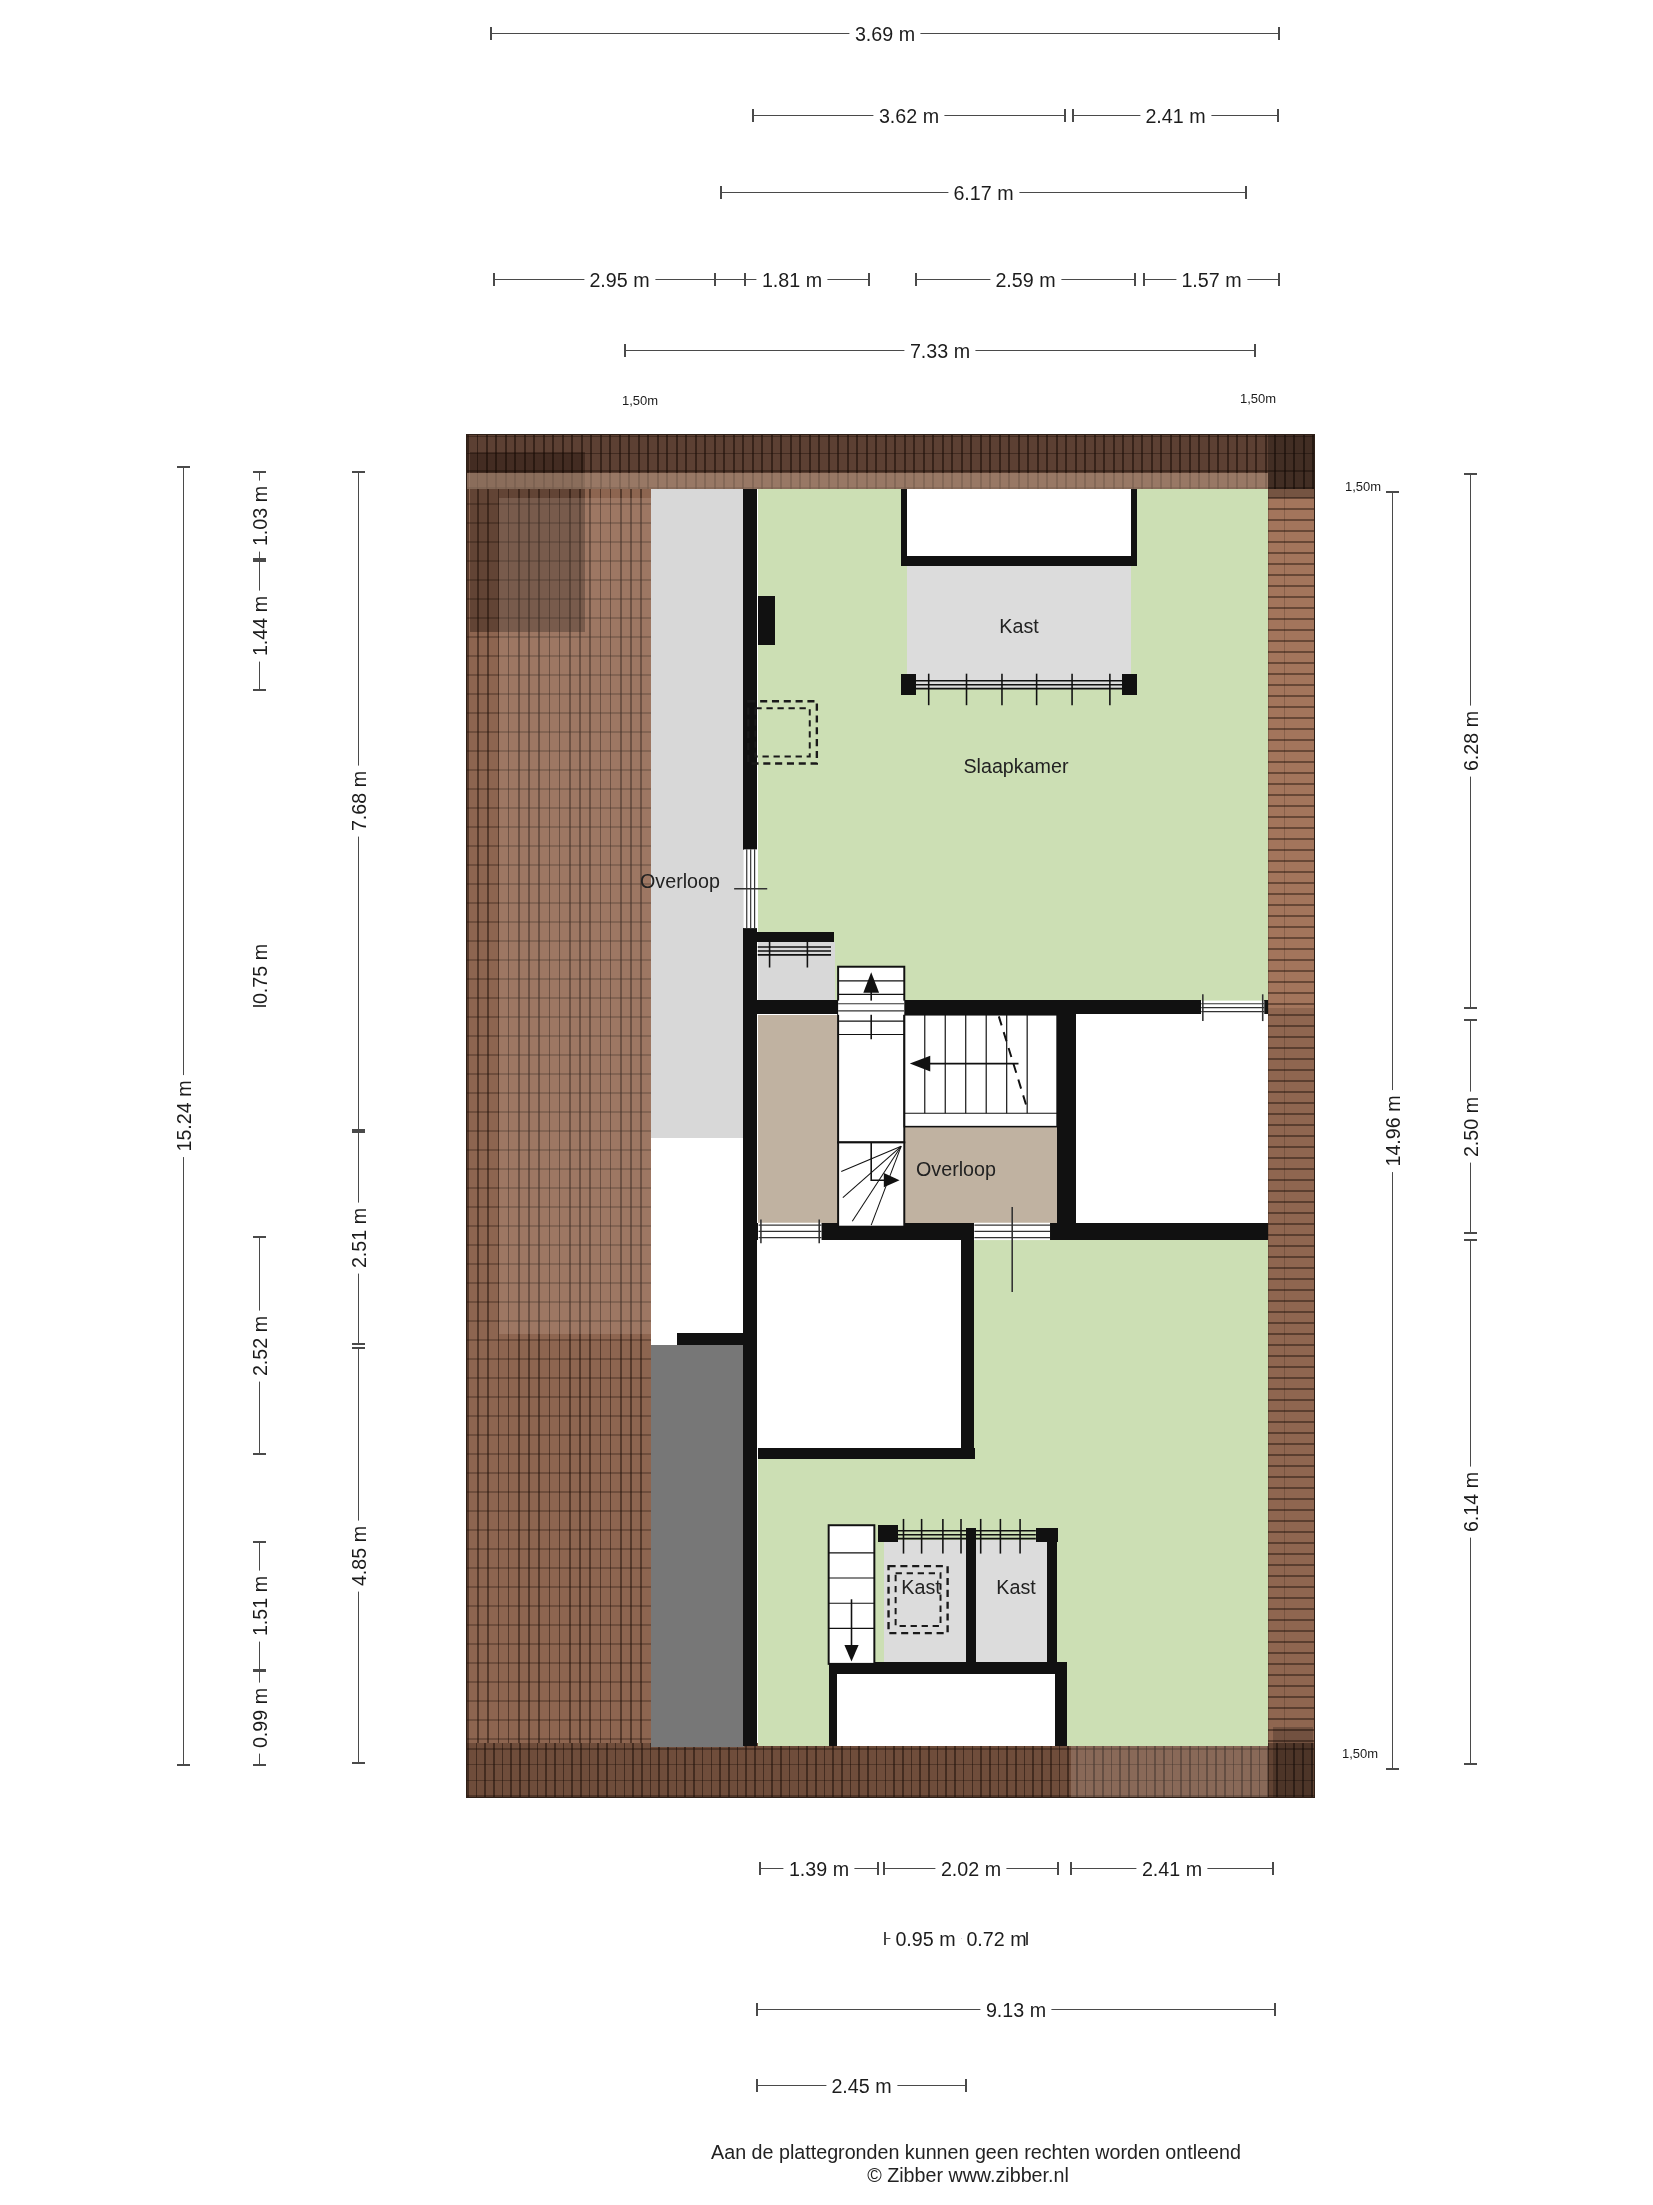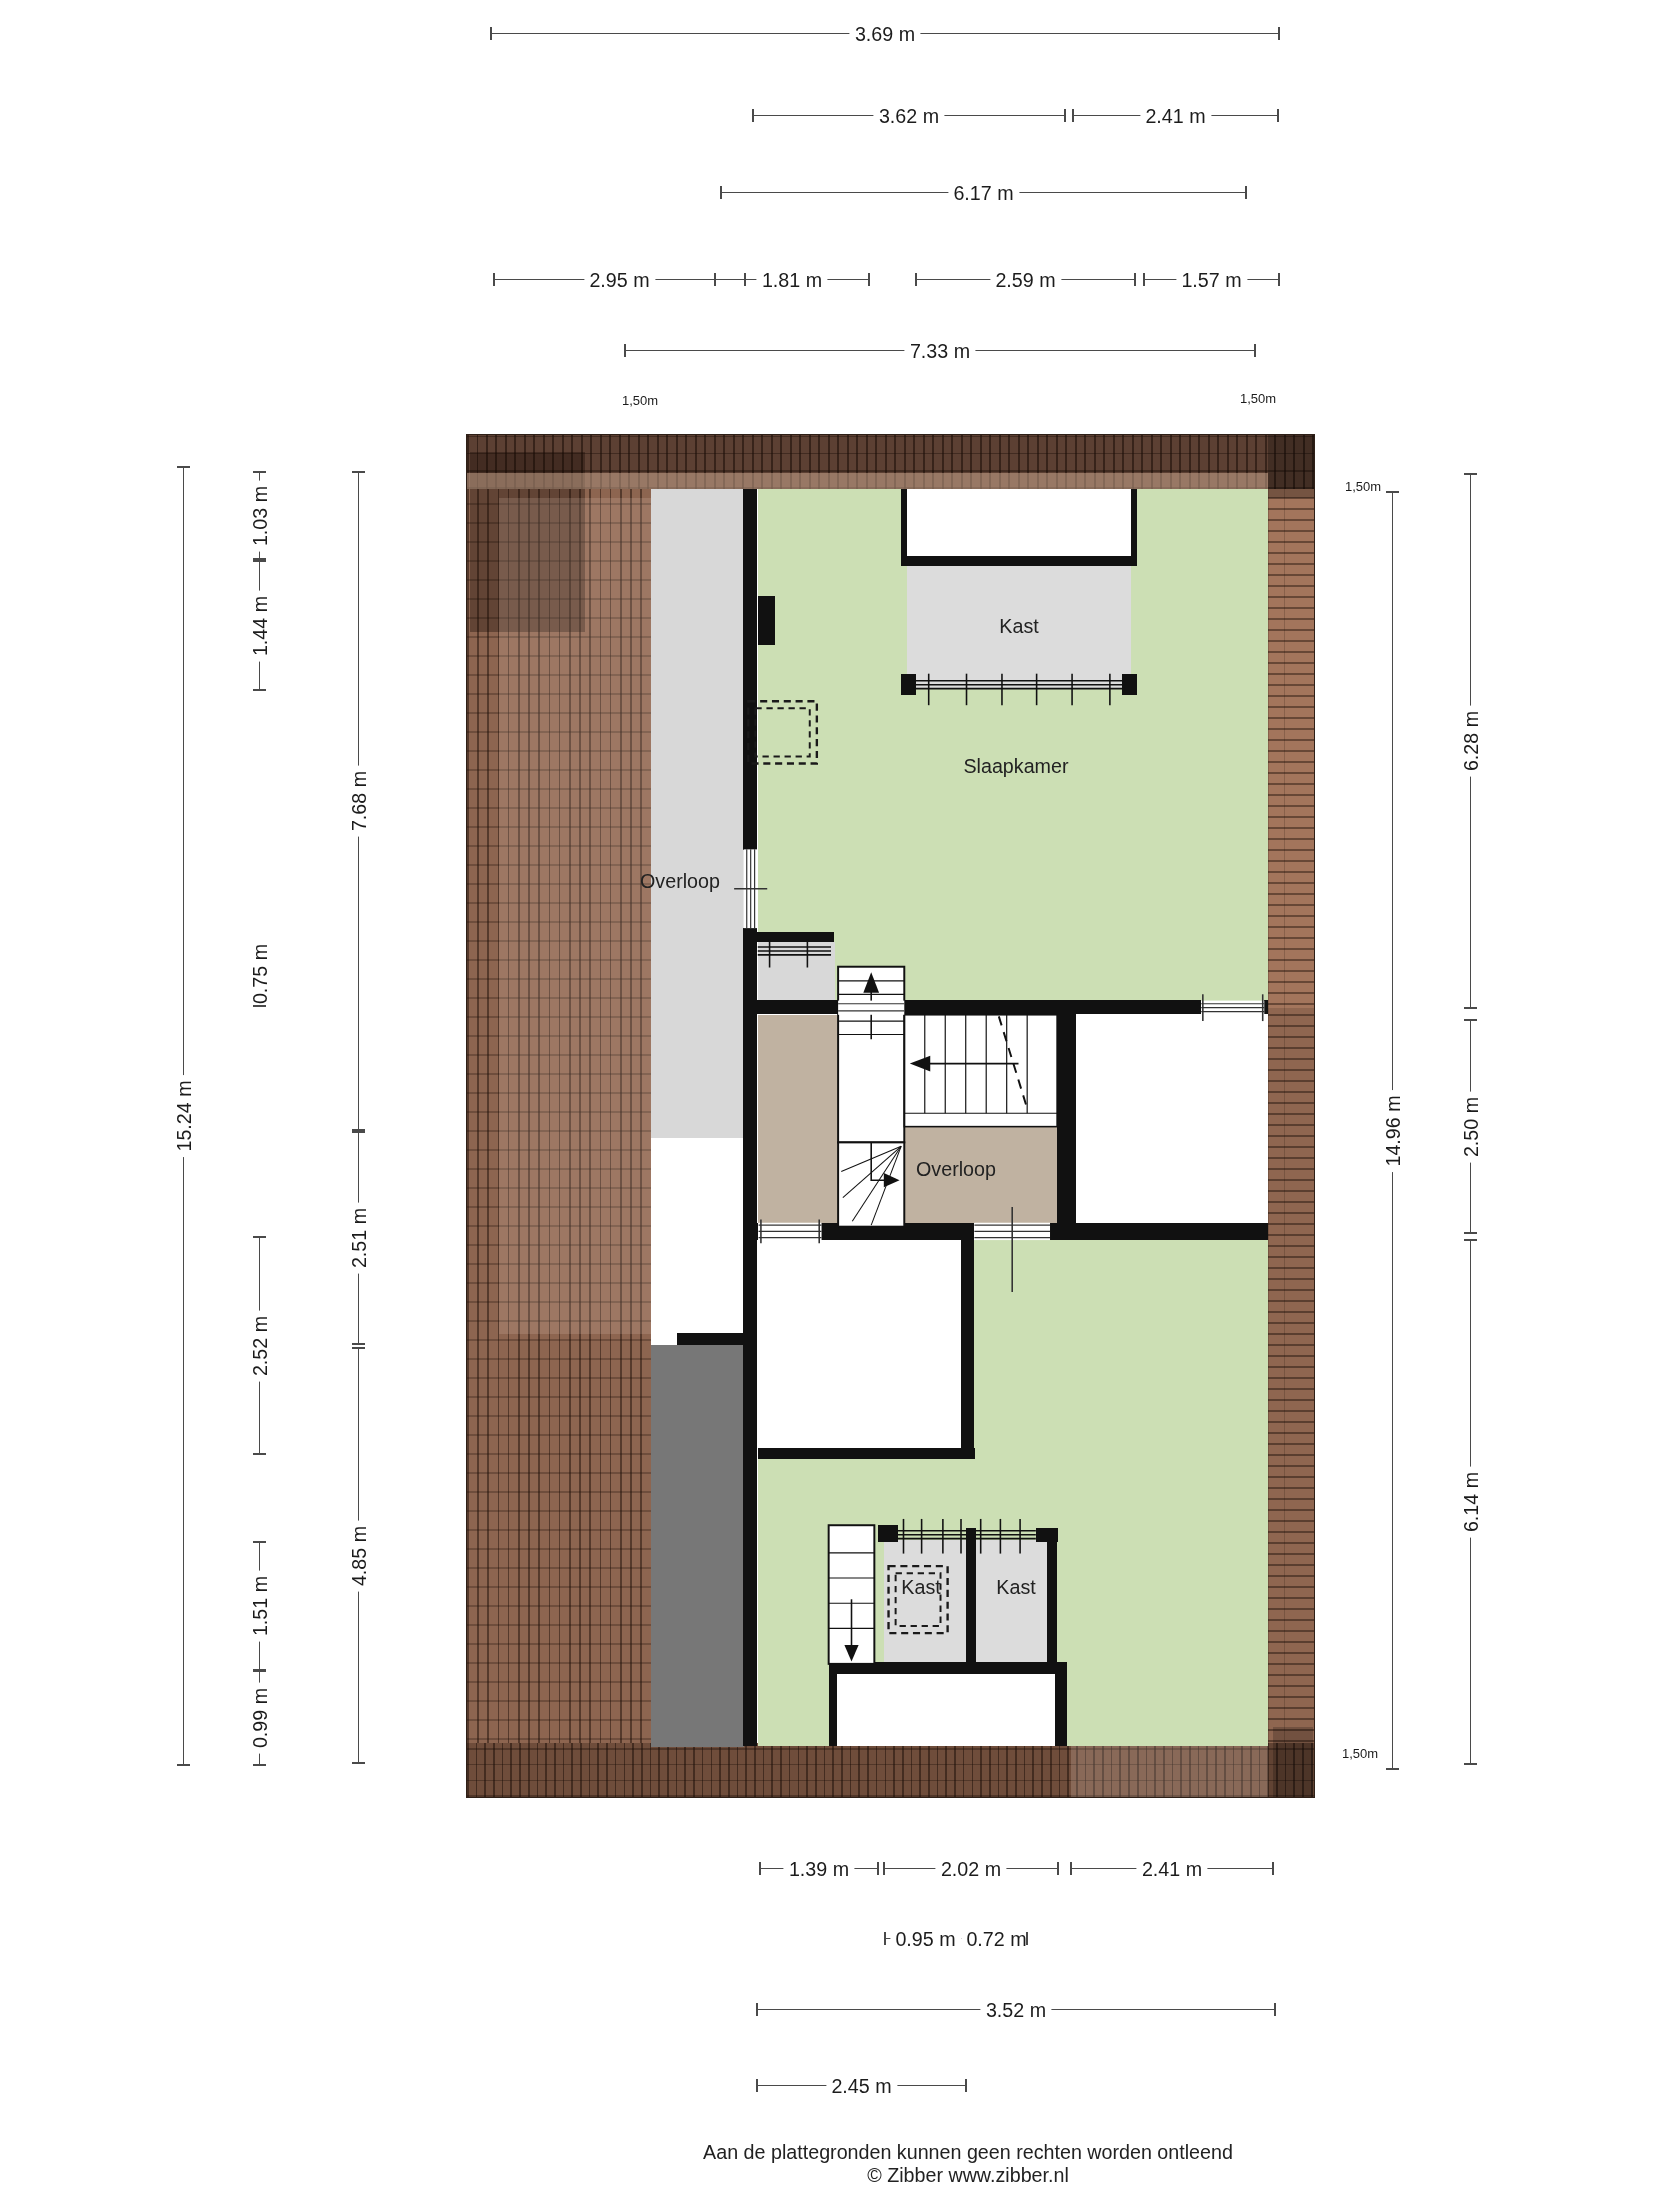--- a/index.html
+++ b/index.html
@@ -283,21 +283,21 @@
       <div class="dim-h" style="left: 1071px; top: 1868px; width: 202px;">
         <span class="dim-label">2.41 m</span>
       </div>
       <div class="dim-h" style="left: 885px; top: 1938px; width: 81px;">
         <span class="dim-label">0.95 m</span>
       </div>
       <div class="dim-h" style="left: 966px; top: 1938px; width: 61px;">
         <span class="dim-label">0.72 m</span>
       </div>
       <div class="dim-h" style="left: 757px; top: 2009px; width: 518px;">
-        <span class="dim-label">3.52 m</span>
+        <span class="dim-label">9.13 m</span>
       </div>
       <div class="dim-h" style="left: 757px; top: 2085px; width: 209px;">
         <span class="dim-label">2.45 m</span>
       </div>
       <div class="dim-v" style="left: 183px; top: 467px; height: 1298px;">
         <span class="dim-label">15.24 m</span>
       </div>
       <div class="dim-v" style="left: 259px; top: 472px; height: 87px;">
         <span class="dim-label">1.03 m</span>
       </div>
@@ -336,16 +336,16 @@
       </div>
       <div class="dim-v" style="left: 1470px; top: 1240px; height: 524px;">
         <span class="dim-label">6.14 m</span>
       </div>
       <span class="free-label" style="left: 640px; top: 400px;">1,50m</span>
       <span class="free-label" style="left: 1258px; top: 398px;">1,50m</span>
       <span class="free-label" style="left: 1363px; top: 486px;">1,50m</span>
       <span class="free-label" style="left: 1360px; top: 1753px;">1,50m</span>
     </div>
 
-  <div class="footer-line" style="top:2141px;">Aan de plattegronden kunnen geen rechten worden ontleend</div>
+  <div class="footer-line" style="top:2141px;margin-left:8px;">Aan de plattegronden kunnen geen rechten worden ontleend</div>
   <div class="footer-line" style="top:2164px;">© Zibber www.zibber.nl</div>
 </div>
 
 
 </body></html>

